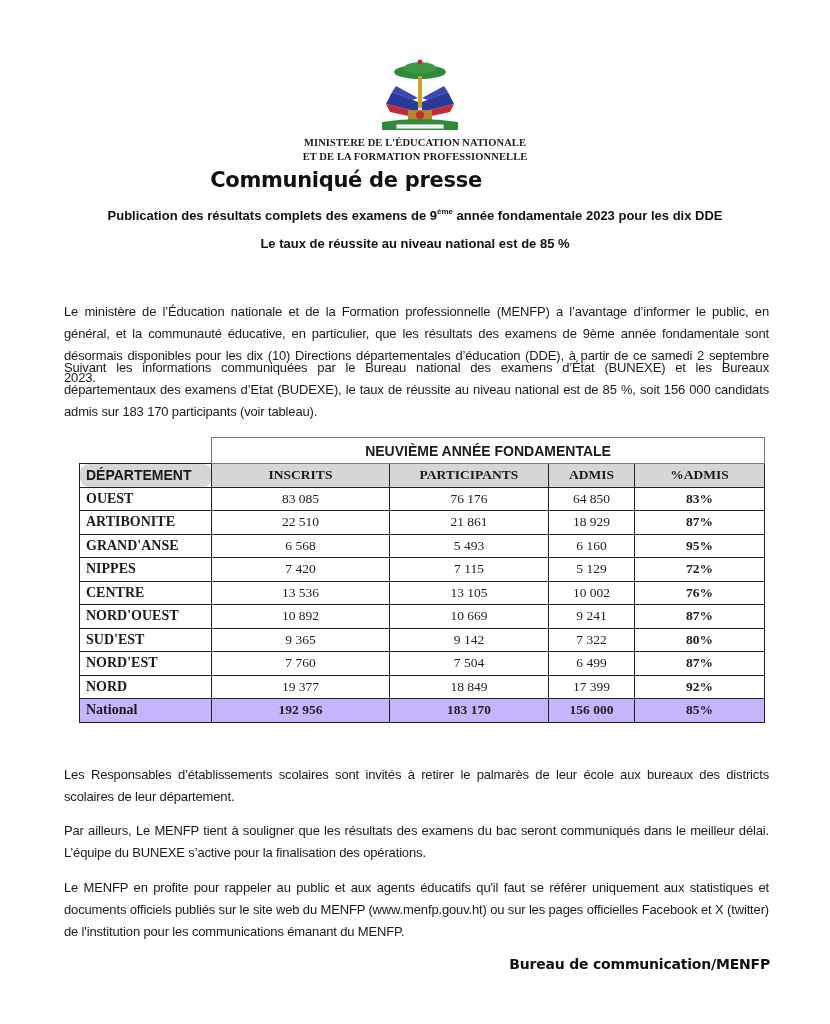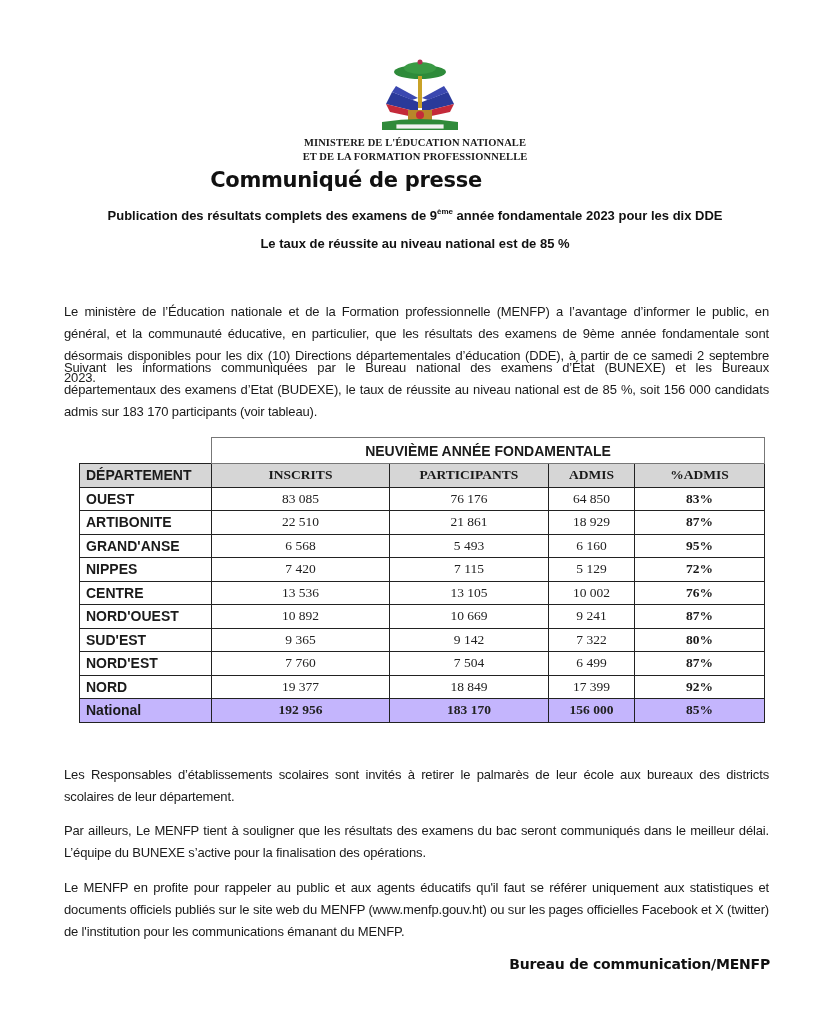--- a/index.html
+++ b/index.html
@@ -37,22 +37,22 @@
   table.results col.c0 { width: 132px; }
   table.results col.c1 { width: 178px; }
   table.results col.c2 { width: 159px; }
   table.results col.c3 { width: 86px; }
   table.results col.c4 { width: 130px; }
 
   .blank-cell { border: none !important; background: transparent; }
   .group-header { text-align: center; font-family: "Liberation Sans", "DejaVu Sans", sans-serif; font-weight: bold; font-size: 14px;
     height: 25px !important; border-color: #777 !important; border-width: 1.2px !important; }
   .col-header th { background: #d6d6d6; font-family: "Liberation Serif", "DejaVu Serif", serif; font-weight: bold; font-size: 13.5px; text-align: center; }
-  .col-header th.dept { font-family: "Liberation Sans", "DejaVu Sans", sans-serif; font-size: 14px; text-align: left; padding-left: 6px; }
-  .dept-cell { font-family: Liberation Sans, sans-serif; font-weight: bold; font-size: 14px; text-align: left; padding-left: 6px !important; }
+  .col-header th.dept { font-family: "Liberation Sans", "DejaVu Sans", sans-serif; font-size: 14px; text-align: left; padding-left: 6px; border-radius: 9px; }
+  .dept-cell { font-family: Liberation Serif, serif; font-weight: bold; font-size: 14px; text-align: left; padding-left: 6px !important; }
   .num-cell { font-family: "Liberation Serif", "DejaVu Serif", serif; font-size: 13.5px; text-align: center; color: #222; }
   .pct-cell { font-family: "Liberation Serif", "DejaVu Serif", serif; font-weight: bold; font-size: 13.5px; text-align: center; }
   tr.national td { background: #c4b5fd; }
   tr.national .dept-cell { font-weight: bold; }
   tr.national .num-cell { font-weight: bold; }
 </style>
 </head>
 <body>
 
 <div class="page">

